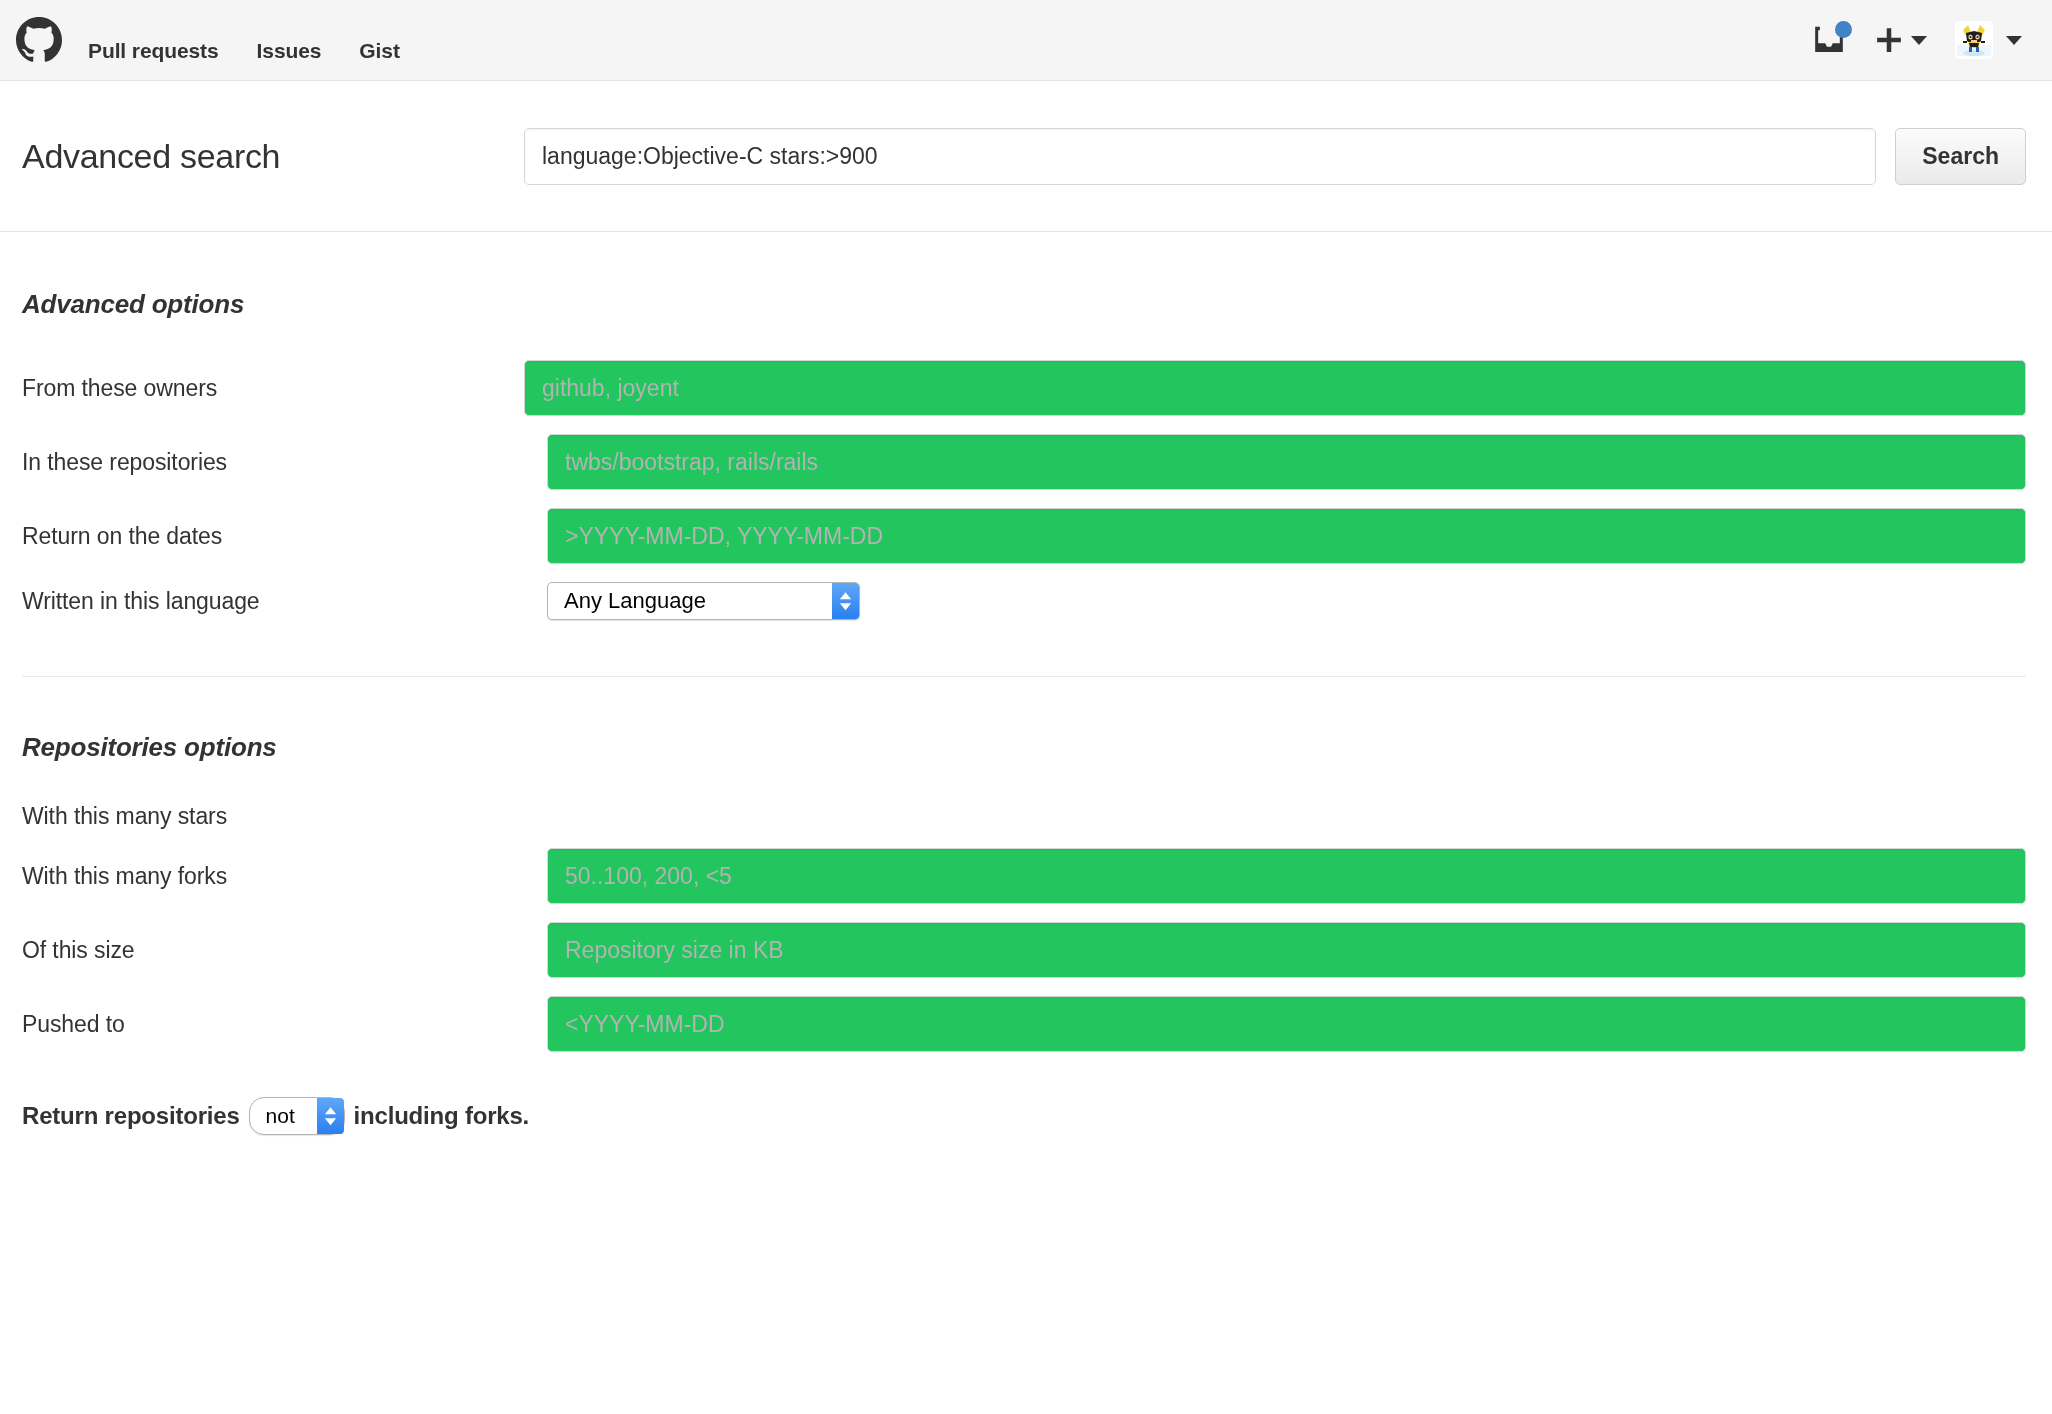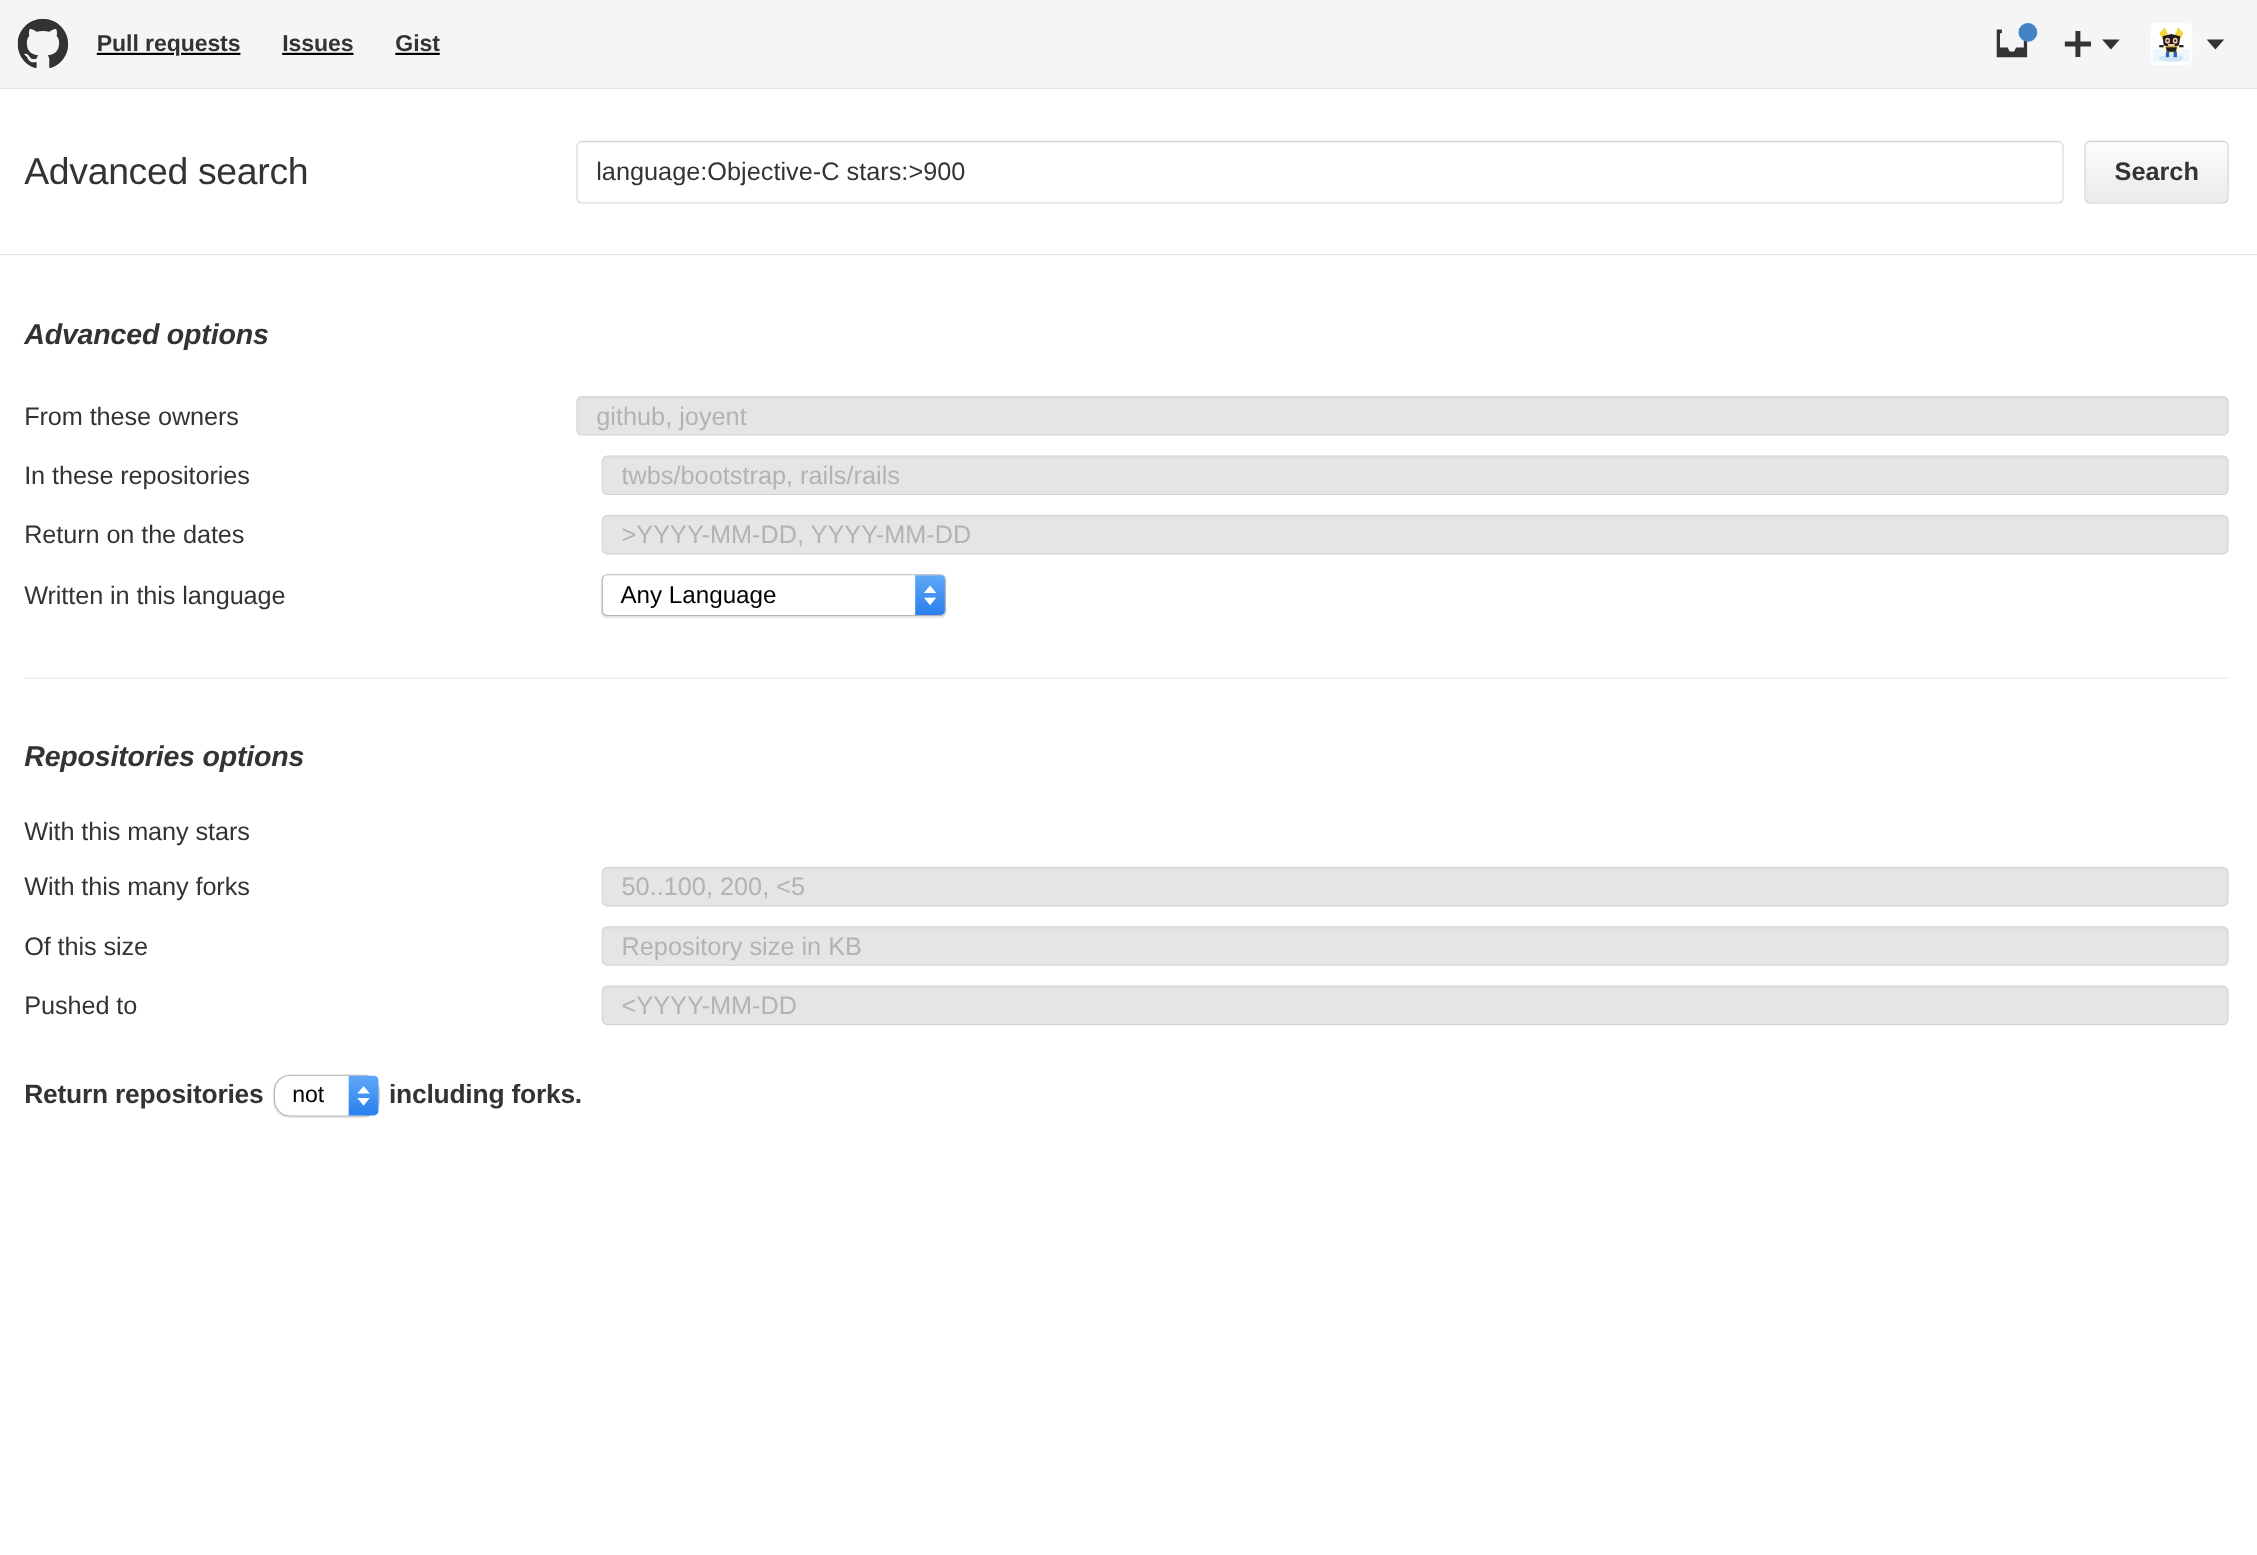--- a/index.html
+++ b/index.html
@@ -15,21 +15,21 @@
   
   .site-header {
     height: 81px;
     background: #f5f5f5;
     border-bottom: 1px solid #e5e5e5;
     display: flex;
     align-items: center;
     padding: 0 26px 0 16px;
     position: relative;
   }
-  .header-left { display: flex; align-items: center; text-decoration: underline; }
+  .header-left { display: flex; align-items: flex-end; }
   .gh-mark { width: 46px; height: 46px; display: block; margin-right: 26px; }
   .header-nav { display: flex; align-items: center; gap: 38px; }
   .header-nav a {
     color: #333333;
     font-size: 21px;
     font-weight: bold;
     text-decoration: none;
     letter-spacing: -0.1px;
   }
   .header-right {
@@ -130,24 +130,24 @@
 
   .field-label {
     width: 502px;
     flex: none;
     font-size: 23px;
     color: #333333;
     letter-spacing: -0.1px;
   }
   .field-input {
     flex: 1;
-    height: 36px;
+    height: 56px;
     border: 1px solid #d5d5d5;
     border-radius: 5px;
-    background: #e5e5e5;
+    background: #22c55e;
     font-size: 23px;
     color: #333333;
     padding: 0 17px;
     font-family: inherit;
     outline: none;
     box-shadow: inset 0 1px 2px rgba(0,0,0,0.045);
   }
   .field-input::placeholder { color: #b3b3b3; opacity: 1; }
 
   

